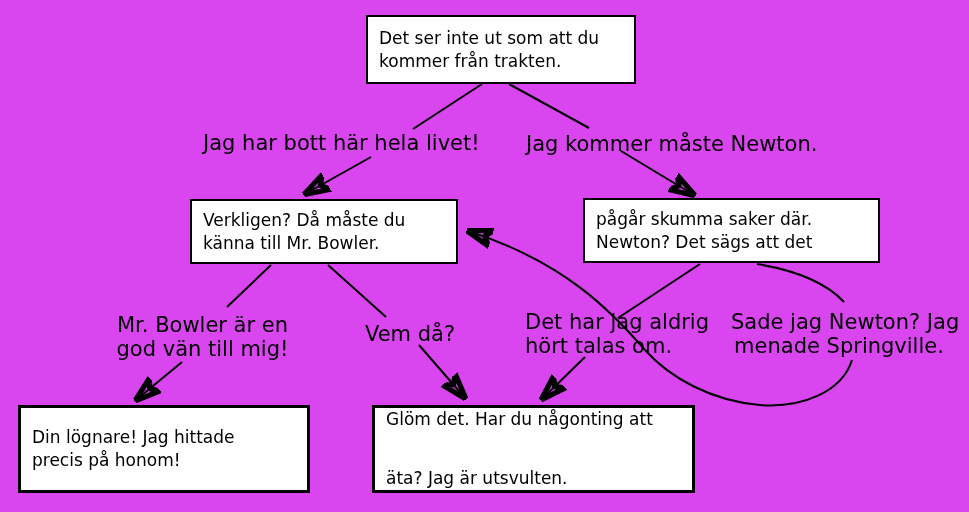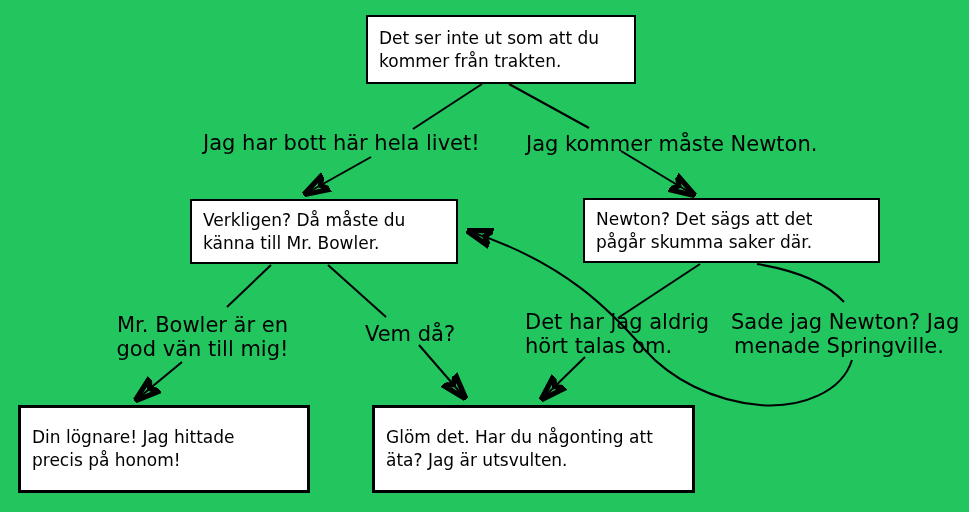--- a/index.html
+++ b/index.html
@@ -1,19 +1,19 @@
 <!DOCTYPE html>
 <html><head>
 <meta charset="utf-8">
 <style>
   html,body { margin:0; padding:0; background:#ffffff; }
   #canvas {
     position:relative;
     width:969px; height:512px;
-    background:#22c55e;
+    background:#d946ef;
     font-family:"DejaVu Sans","Liberation Sans",sans-serif;
     color:#000000;
     overflow:hidden;
   }
   #edges-layer { position:absolute; left:0; top:0; }
   #edges-layer path { fill:none; stroke:#000000; stroke-width:2; }
   .node {
     position:absolute;
     background:#ffffff;
     border:2px solid #000000;
@@ -29,21 +29,21 @@
     font-size:21px; line-height:24px;
     text-align:center;
     white-space:nowrap;
   }
   .elabel.left { text-align:left;margin-left:8px; }
   
   #node-start  { left:366px; top:15px;  width:270px; height:69px; }
   #node-really { left:190px; top:199px; width:268px; height:65px; }
   #node-newton { left:583px; top:198px; width:297px; height:65px; }
   #node-liar   { left:18px;  top:405px; width:292px; height:88px; }
-  #node-forget { left:372px; top:405px; width:323px; height:88px; }
+  #node-forget { left:372px; top:405px; width:323px; height:88px;justify-content:space-between; }
   
   #label-lived-here  { left:203px; top:131px; width:260px; }
   #label-from-newton { left:526px; top:132px; width:260px; }
   #label-good-friend { left:105px; top:313px; width:195px; }
   #label-who         { left:350px; top:322px; width:120px; }
   #label-never-heard { left:517px; top:310px; width:175px; }
   #label-springville { left:731px; top:310px; width:216px; }
 </style>
 </head>
 <body>
@@ -80,22 +80,22 @@
     <div>Det ser inte ut som att du</div>
     <div>kommer från trakten.</div>
   </div>
 
   <div class="node" id="node-really">
     <div>Verkligen? Då måste du</div>
     <div>känna till Mr. Bowler.</div>
   </div>
 
   <div class="node" id="node-newton">
+    <div>pågår skumma saker där.</div>
     <div>Newton? Det sägs att det</div>
-    <div>pågår skumma saker där.</div>
   </div>
 
   <div class="node thick" id="node-liar">
     <div>Din lögnare! Jag hittade</div>
     <div>precis på honom!</div>
   </div>
 
   <div class="node thick" id="node-forget">
     <div>Glöm det. Har du någonting att</div>
     <div>äta? Jag är utsvulten.</div>

